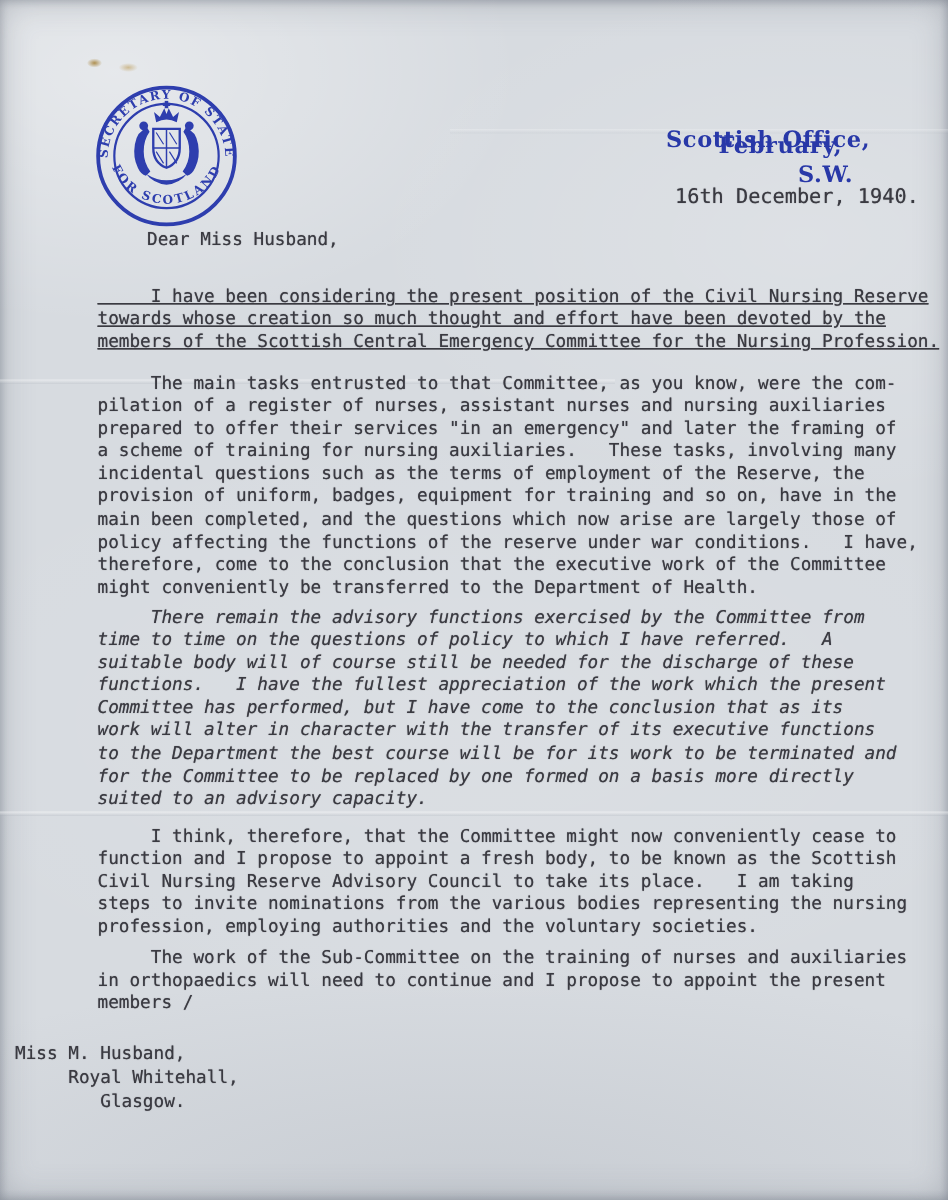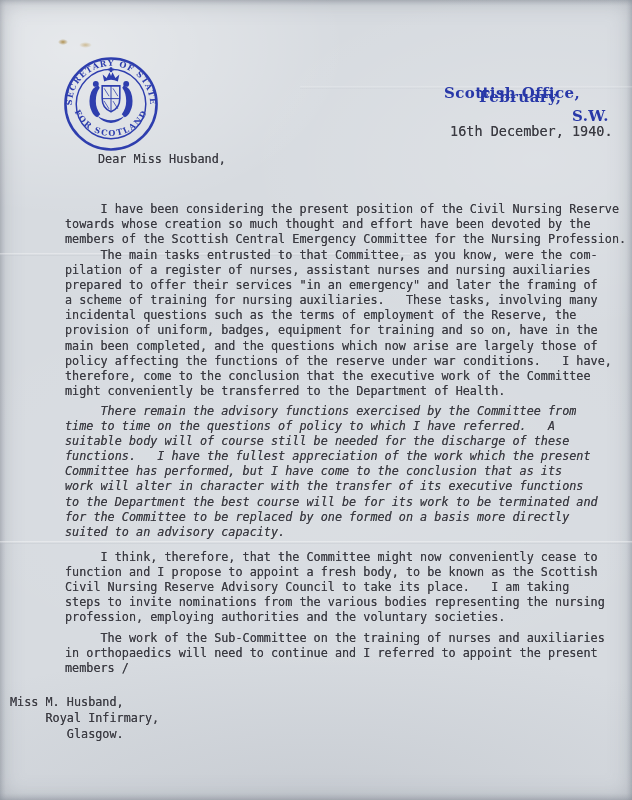--- a/index.html
+++ b/index.html
@@ -45,35 +45,35 @@
   .seal { position: absolute; left: 62px; top: 55px; }
 
   .lh-line {
     position: absolute;
     font-family: "DejaVu Serif", "Liberation Serif", serif;
     font-weight: bold; font-size: 15px; letter-spacing: 0.4px;
     color: var(--blue);
   }
   .lh-office    { left: 444px; top: 64px; margin-top: 20px; }
   .lh-whitehall { left: 479px; top: 88px; }
-  .lh-sw        { left: 532px; top: 107px; margin-left: 40px; }
+  .lh-sw        { left: 532px; top: 107px; }
 
   .typed {
     color: var(--ink);
     font-family: "DejaVu Sans Mono", "Liberation Mono", monospace;
     white-space: pre;
     text-shadow: 0 0 0.6px rgba(58,58,65,0.75);
   }
 
   .date { position: absolute; left: 450px; top: 123px; font-size: 13.5px; }
 
   .salutation { position: absolute; left: 72px; top: 152px; font-size: 11.8px; line-height: 15px; padding-left: 26px; }
 
   .para { position: absolute; left: 65px; font-size: 11.8px; line-height: 15.1px; }
-  .para-1 { top: 202px; }
+  .para-1 { top: 190px; text-decoration: underline; }
   .para-2 { top: 248px; }
   .para-3 { top: 404px; font-style: italic; }
   .para-4 { top: 550px; }
   .para-5 { top: 631px; }
 
   .recipient { position: absolute; left: 10px; top: 694px; font-size: 11.8px; line-height: 16px; }
 </style>
 </head>
 <body>
 
@@ -147,20 +147,20 @@
 work will alter in character with the transfer of its executive functions
 to the Department the best course will be for its work to be terminated and
 for the Committee to be replaced by one formed on a basis more directly
 suited to an advisory capacity.</div>
   <div class="typed para para-4">     I think, therefore, that the Committee might now conveniently cease to
 function and I propose to appoint a fresh body, to be known as the Scottish
 Civil Nursing Reserve Advisory Council to take its place.   I am taking
 steps to invite nominations from the various bodies representing the nursing
 profession, employing authorities and the voluntary societies.</div>
   <div class="typed para para-5">     The work of the Sub-Committee on the training of nurses and auxiliaries
-in orthopaedics will need to continue and I referred to appoint the present
+in orthopaedics will need to continue and I propose to appoint the present
 members /</div>
 
   <div class="typed recipient">Miss M. Husband,
-     Royal Infirmary,
+     Royal Whitehall,
         Glasgow.</div>
 
 </div>
 
 </body></html>

